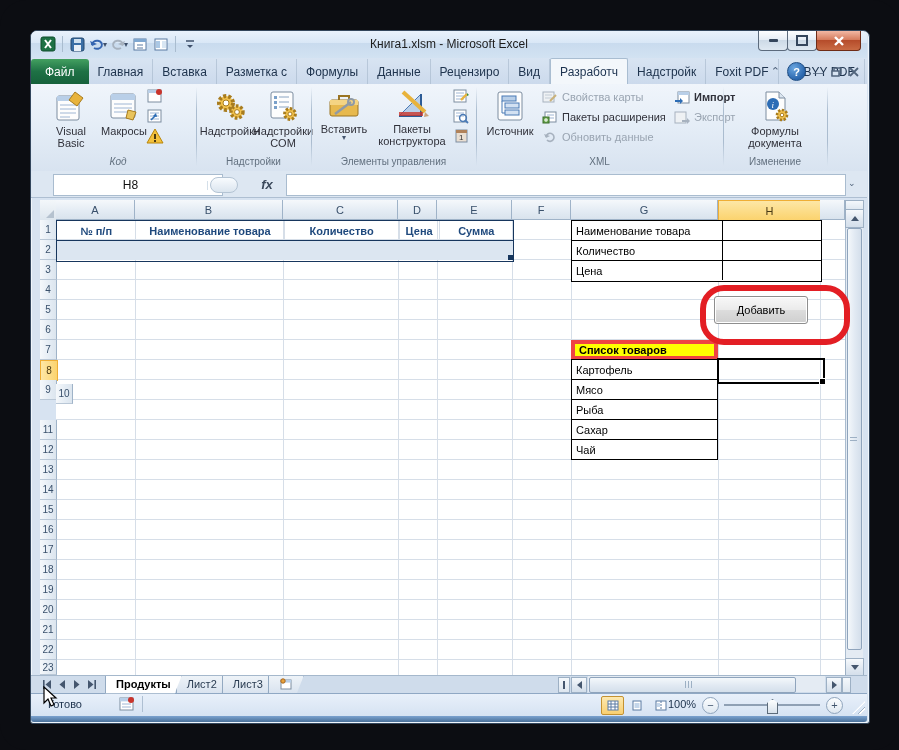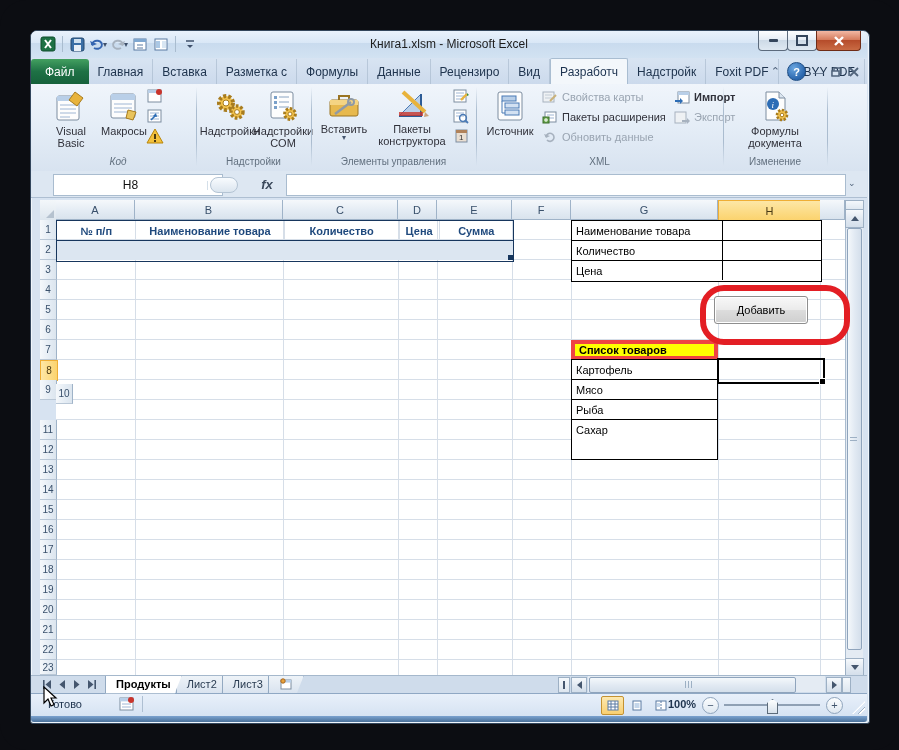--- a/index.html
+++ b/index.html
@@ -476,20 +476,21 @@
 
 <div class="abs addbtn">Добавить</div>
 <div class="abs red-oval"></div>
 
 <div class="abs listtitle">Список товаров</div>
 <div class="abs listbox">
   <div class="listcell">Картофель</div>
   <div class="listcell">Мясо</div>
   <div class="listcell">Рыба</div>
   <div class="listcell">Сахар</div>
+  <div class="listcell">Чай</div>
 </div>
 
 <div class="abs sel-cell">
     <span class="fillhandle"></span>
   </div>
 
 <div class="abs vscroll"></div>
 <div class="abs vs-split"></div>
 <div class="abs sbtn" style="left:845px;top:209px;width:17px;height:17px;">
     <span class="tri" style="border-left:4px solid transparent;border-right:4px solid transparent;border-bottom:5px solid #44566e;"></span>
@@ -575,21 +576,21 @@
       </svg>
     </span>
   <span class="viewbtn">
       <svg width="12" height="11">
         <rect x="1" y="1" width="10" height="9" fill="#fff" stroke="#5a7ba2"></rect>
         <path d="M6 1 v9" stroke="#5a7ba2" stroke-dasharray="2 1"></path>
         <rect x="2" y="3" width="3" height="4" fill="#c4d6ea"></rect>
       </svg>
     </span>
 </div>
-<div class="abs" style="left:668px;top:698px;font-size:11px;color:#20354f;z-index:2;font-weight:bold;">100%</div>
+<div class="abs" style="left:668px;top:698px;font-size:11px;color:#20354f;z-index:2;">100%</div>
 <div class="abs zoombtn" style="left:702px;top:697px;z-index:2;">−</div>
 <div class="abs sliderline"></div>
 <div class="abs slidernotch"></div>
 <div class="abs sliderthumb"></div>
 <div class="abs zoombtn" style="left:826px;top:697px;z-index:2;">+</div>
 <div class="abs grip" style="z-index:2;right:34px;bottom:36px;"></div>
 <div class="abs bottomstrip"></div>
 
 <div class="abs" style="left:42px;top:686px;z-index:9;">
   <svg width="16" height="22">

